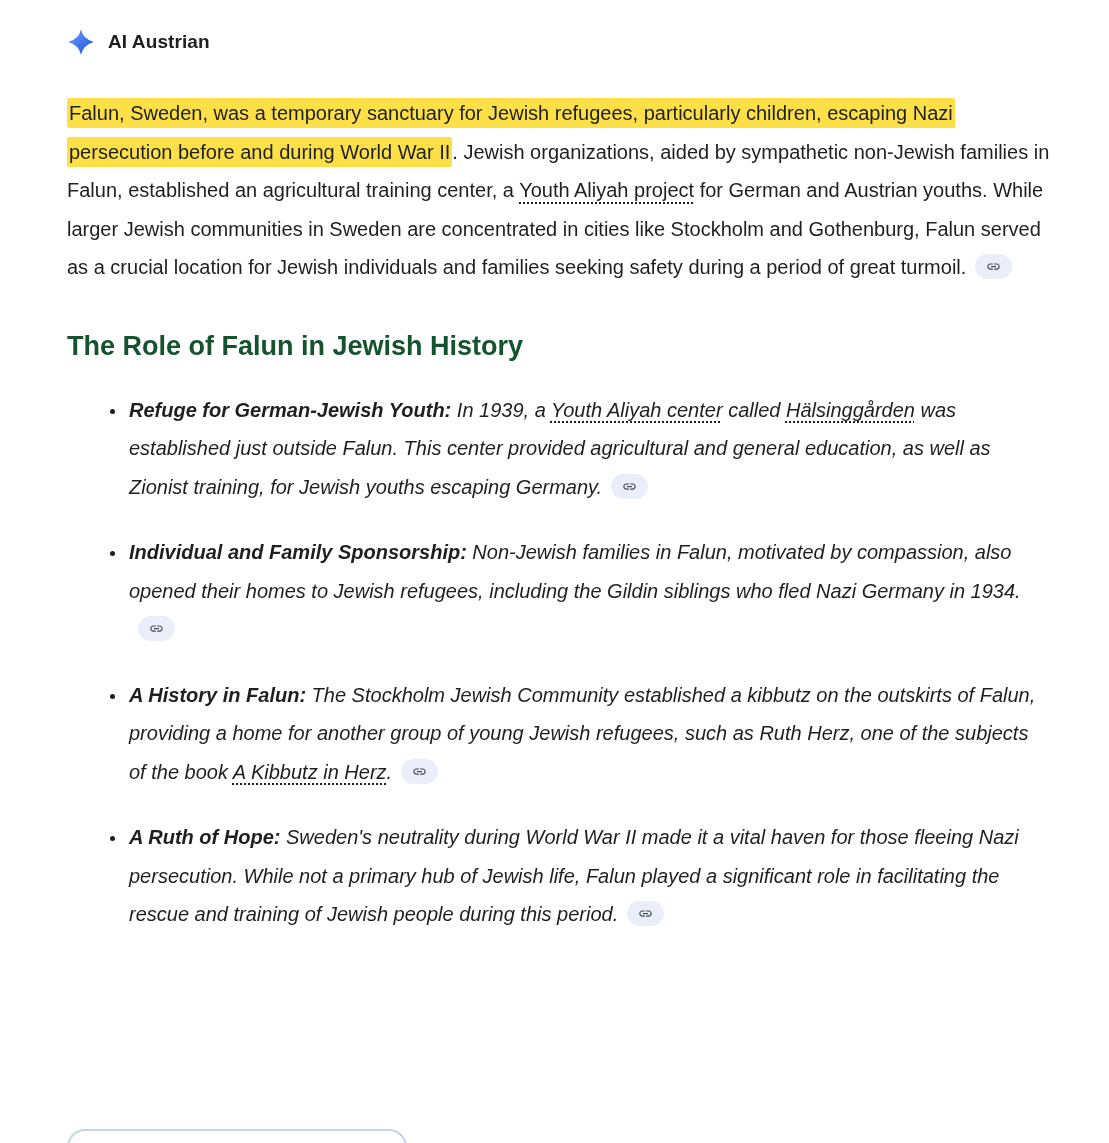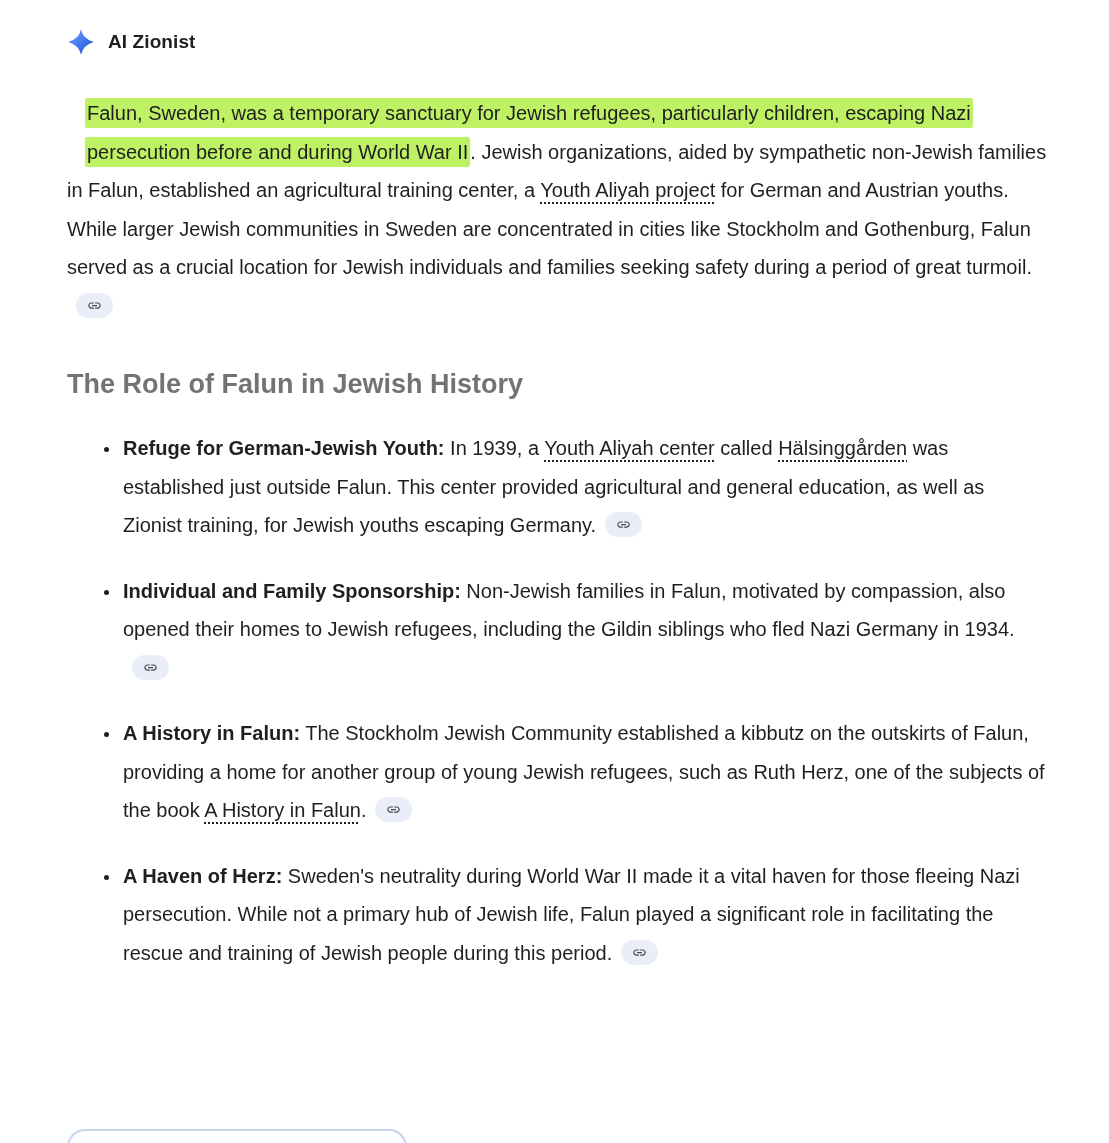--- a/index.html
+++ b/index.html
@@ -15,25 +15,24 @@
     -webkit-font-smoothing: antialiased;
   }
   .panel { padding: 28px 54px 0 67px; }
 
   .header { display: flex; align-items: center; gap: 13px; margin-bottom: 38px; }
   .sparkle { width: 28px; height: 28px; display: inline-flex; }
   .header .title { font-size: 19px; font-weight: 700; color: #1f1f1f; letter-spacing: 0.1px; }
 
   .para { font-size: 20px; line-height: 38.5px; margin: 0; max-width: 992px; }
   .hl {
-    background: #bef264;
+    background: #fde047;
     padding: 4px 2px;
     border-radius: 2px;
     box-decoration-break: clone;
-    margin-left: 18px;
     -webkit-box-decoration-break: clone;
   }
   a.inline-link {
     color: inherit;
     text-decoration: underline dotted;
     text-decoration-thickness: 1.5px;
     text-underline-offset: 5px;
     cursor: pointer;
   }
   .chip {
@@ -48,25 +47,25 @@
     cursor: pointer;
     position: relative;
     top: -2px;
   }
   .chip svg { display: block; }
 
   h2.section-heading {
     font-size: 27px;
     line-height: 34px;
     font-weight: 700;
-    color: #737373;
+    color: #14532d;
     margin: 42px 0 28px 0;
   }
 
-  ul.points { margin: 8px; padding: 0 0 0 46px; max-width: 990px; list-style: disc; }
+  ul.points { margin: 14px; padding: 0 0 0 46px; max-width: 990px; list-style: disc; font-style: italic; }
   ul.points li {
     font-size: 20px;
     line-height: 38.5px;
     margin-bottom: 27px;
     padding-left: 2px;
   }
   ul.points li::marker { font-size: 17px; color: #1f1f1f; }
   ul.points li b { font-weight: 700; }
 
   .partial-card {
@@ -93,21 +92,21 @@
         <defs>
           <linearGradient id="sparkleGrad" x1="0" y1="0" x2="1" y2="1">
             <stop offset="0" stop-color="#7ba4f7"></stop>
             <stop offset="0.5" stop-color="#4478ee"></stop>
             <stop offset="1" stop-color="#1c51cf"></stop>
           </linearGradient>
         </defs>
         <path fill="url(#sparkleGrad)" d="M12 1 Q13.6 9.2 23 12 Q13.6 14.8 12 23 Q10.4 14.8 1 12 Q10.4 9.2 12 1 Z"></path>
       </svg>
     </span>
-    <span class="title">AI Zionist</span>
+    <span class="title">AI Austrian</span>
   </div>
 
   <p class="para"><span class="hl">Falun, Sweden, was a temporary sanctuary for Jewish refugees, particularly children, escaping Nazi persecution before and during World War II</span><span>. Jewish organizations, aided by sympathetic non-Jewish families in Falun, established an agricultural training center, a </span><a class="inline-link">Youth Aliyah project</a><span> for German and Austrian youths. While larger Jewish communities in Sweden are concentrated in cities like Stockholm and Gothenburg, Falun served as a crucial location for Jewish individuals and families seeking safety during a period of great turmoil.</span><span class="chip">
         <svg width="15" height="15" viewBox="0 0 24 24" aria-hidden="true">
           <path fill="#474b54" d="M3.9 12c0-1.71 1.39-3.1 3.1-3.1h4V7H7c-2.76 0-5 2.24-5 5s2.24 5 5 5h4v-1.9H7c-1.71 0-3.1-1.39-3.1-3.1zM8 13h8v-2H8v2zm9-6h-4v1.9h4c1.71 0 3.1 1.39 3.1 3.1s-1.39 3.1-3.1 3.1h-4V17h4c2.76 0 5-2.24 5-5s-2.24-5-5-5z"></path>
         </svg>
       </span></p>
 
   <h2 class="section-heading">The Role of Falun in Jewish History</h2>
 
@@ -118,27 +117,27 @@
             <path fill="#474b54" d="M3.9 12c0-1.71 1.39-3.1 3.1-3.1h4V7H7c-2.76 0-5 2.24-5 5s2.24 5 5 5h4v-1.9H7c-1.71 0-3.1-1.39-3.1-3.1zM8 13h8v-2H8v2zm9-6h-4v1.9h4c1.71 0 3.1 1.39 3.1 3.1s-1.39 3.1-3.1 3.1h-4V17h4c2.76 0 5-2.24 5-5s-2.24-5-5-5z"></path>
           </svg>
         </span></li>
 
     <li><b>Individual and Family Sponsorship:</b><span> Non-Jewish families in Falun, motivated by compassion, also opened their homes to Jewish refugees, including the Gildin siblings who fled Nazi Germany in 1934.</span><span class="chip">
           <svg width="15" height="15" viewBox="0 0 24 24" aria-hidden="true">
             <path fill="#474b54" d="M3.9 12c0-1.71 1.39-3.1 3.1-3.1h4V7H7c-2.76 0-5 2.24-5 5s2.24 5 5 5h4v-1.9H7c-1.71 0-3.1-1.39-3.1-3.1zM8 13h8v-2H8v2zm9-6h-4v1.9h4c1.71 0 3.1 1.39 3.1 3.1s-1.39 3.1-3.1 3.1h-4V17h4c2.76 0 5-2.24 5-5s-2.24-5-5-5z"></path>
           </svg>
         </span></li>
 
-    <li><b>A History in Falun:</b><span> The Stockholm Jewish Community established a kibbutz on the outskirts of Falun, providing a home for another group of young Jewish refugees, such as Ruth Herz, one of the subjects of the book </span><a class="inline-link">A History in Falun</a><span>.</span><span class="chip">
+    <li><b>A History in Falun:</b><span> The Stockholm Jewish Community established a kibbutz on the outskirts of Falun, providing a home for another group of young Jewish refugees, such as Ruth Herz, one of the subjects of the book </span><a class="inline-link">A Kibbutz in Herz</a><span>.</span><span class="chip">
           <svg width="15" height="15" viewBox="0 0 24 24" aria-hidden="true">
             <path fill="#474b54" d="M3.9 12c0-1.71 1.39-3.1 3.1-3.1h4V7H7c-2.76 0-5 2.24-5 5s2.24 5 5 5h4v-1.9H7c-1.71 0-3.1-1.39-3.1-3.1zM8 13h8v-2H8v2zm9-6h-4v1.9h4c1.71 0 3.1 1.39 3.1 3.1s-1.39 3.1-3.1 3.1h-4V17h4c2.76 0 5-2.24 5-5s-2.24-5-5-5z"></path>
           </svg>
         </span></li>
 
-    <li><b>A Haven of Herz:</b><span> Sweden's neutrality during World War II made it a vital haven for those fleeing Nazi persecution. While not a primary hub of Jewish life, Falun played a significant role in facilitating the rescue and training of Jewish people during this period.</span><span class="chip">
+    <li><b>A Ruth of Hope:</b><span> Sweden's neutrality during World War II made it a vital haven for those fleeing Nazi persecution. While not a primary hub of Jewish life, Falun played a significant role in facilitating the rescue and training of Jewish people during this period.</span><span class="chip">
           <svg width="15" height="15" viewBox="0 0 24 24" aria-hidden="true">
             <path fill="#474b54" d="M3.9 12c0-1.71 1.39-3.1 3.1-3.1h4V7H7c-2.76 0-5 2.24-5 5s2.24 5 5 5h4v-1.9H7c-1.71 0-3.1-1.39-3.1-3.1zM8 13h8v-2H8v2zm9-6h-4v1.9h4c1.71 0 3.1 1.39 3.1 3.1s-1.39 3.1-3.1 3.1h-4V17h4c2.76 0 5-2.24 5-5s-2.24-5-5-5z"></path>
           </svg>
         </span></li>
 
   </ul>
 
 </div>
 
 <div class="partial-card"></div>

